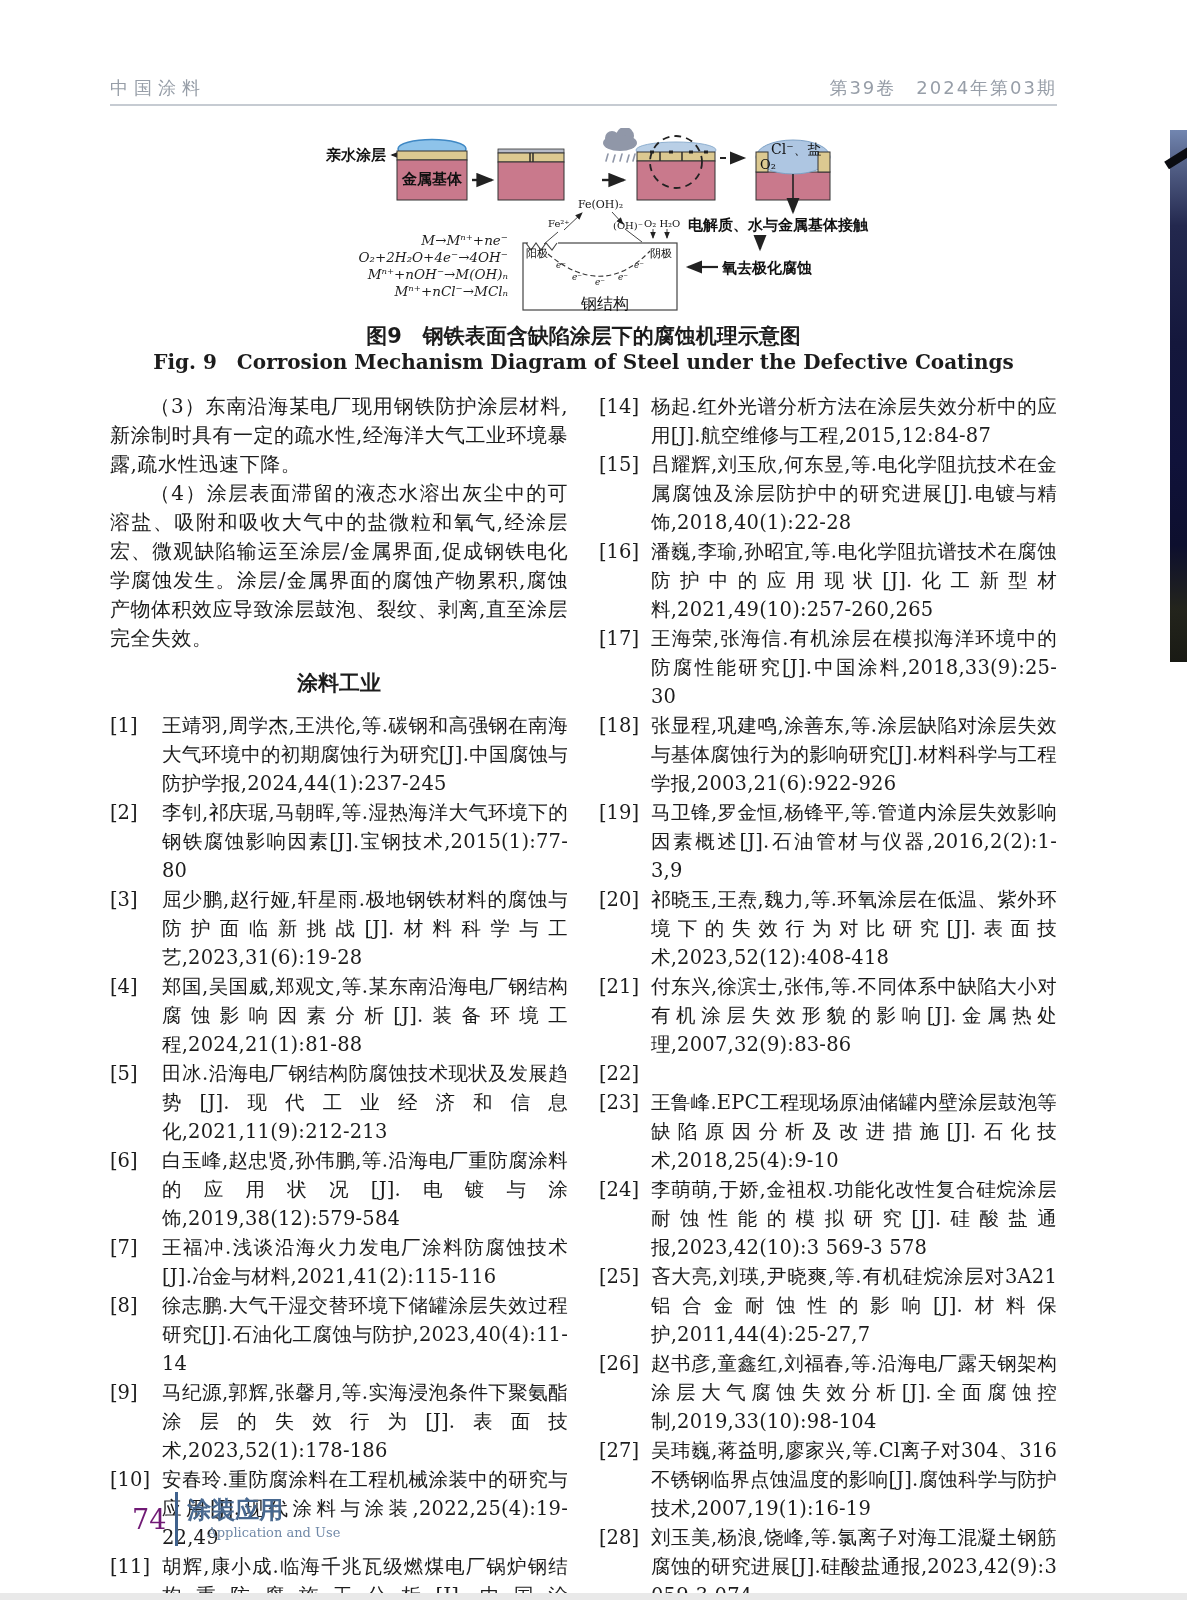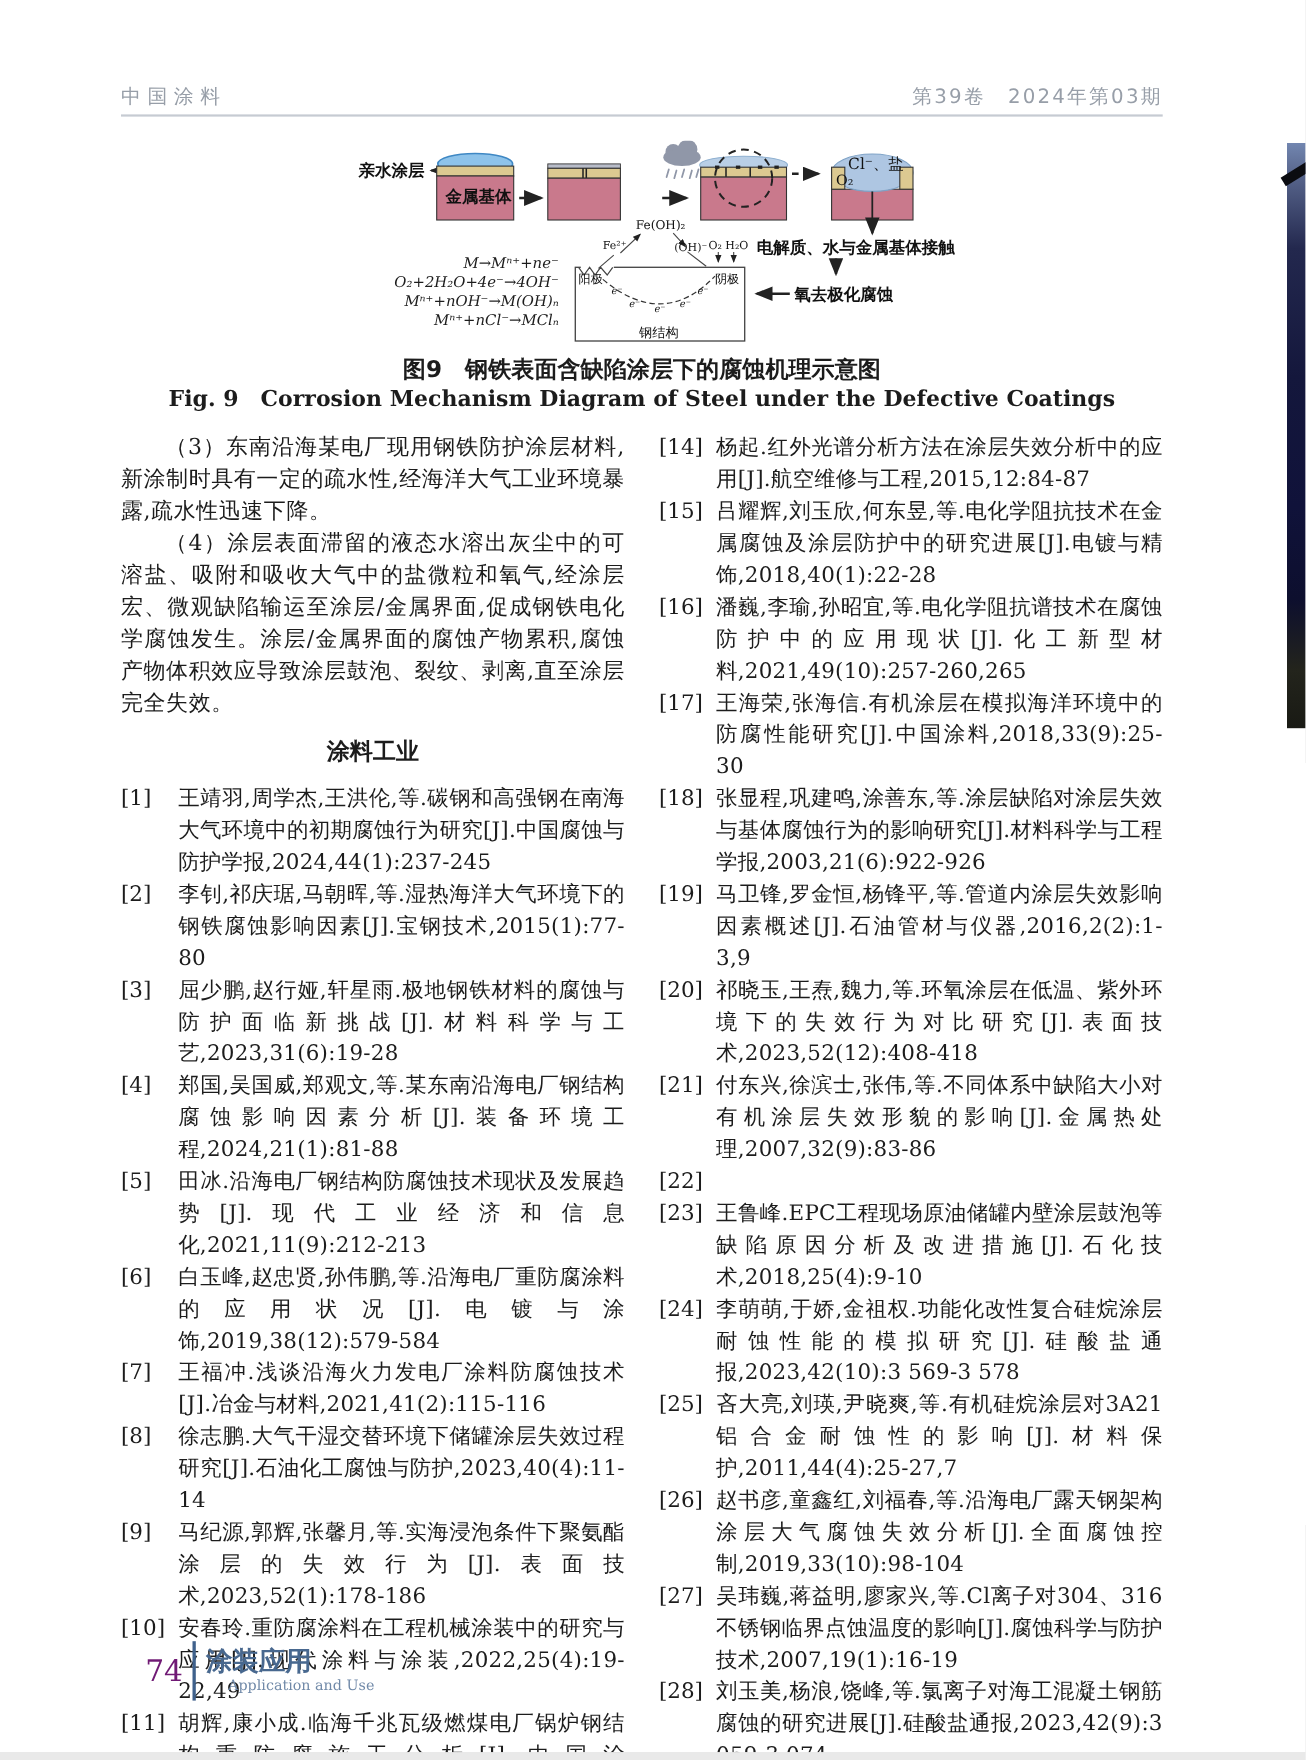--- a/index.html
+++ b/index.html
@@ -25,34 +25,34 @@
       #0d0f2e 78%,#23241c 90%,#191a14 100%);
   }
   .edge-strip .diag{
     position:absolute;left:-6px;top:22px;width:34px;height:9px;
     background:#0b0c11;transform:rotate(-32deg);
   }
   
   .figure{position:absolute;left:320px;top:128px;width:560px;height:185px;}
   .figure svg{position:absolute;left:0;top:0;}
   .flabel{position:absolute;white-space:nowrap;color:#111;}
-  .flabel.cn{font-family:"DejaVu Sans","Liberation Sans",sans-serif;font-weight:600;text-align:right;}
+  .flabel.cn{font-family:"DejaVu Sans","Liberation Sans",sans-serif;font-weight:600;}
   .lab-hydro{left:6px;top:18px;font-size:15px;}
   .lab-metal{left:79px;top:42px;width:66px;text-align:center;font-size:15px;}
   .lab-clsalt{left:451px;top:13px;font-size:14px;}
   .lab-o2{left:440px;top:29px;font-size:13px;}
   .lab-contact{left:368px;top:88px;width:170px;text-align:center;font-size:15px;}
   .lab-oxy{left:402px;top:131px;font-size:15px;}
   .lab-feoh2{left:258px;top:70px;font-size:11px;}
   .lab-fe2{left:228px;top:90px;font-size:10px;}
   .lab-oh{left:293px;top:92px;font-size:10px;}
   .lab-o2h2o{left:324px;top:90px;font-size:10px;}
   .lab-anode{left:206px;top:118px;font-size:11px;}
   .lab-cathode{left:330px;top:118px;font-size:11px;}
-  .lab-steel{left:261px;top:166px;font-size:12px;}
+  .lab-steel{left:261px;top:166px;font-size:16px;}
   .lab-e{font-size:9px;font-style:italic;}
   .eq{
     position:absolute;left:30px;width:158px;text-align:right;
     font-style:italic;font-size:13.5px;font-family:"DejaVu Serif","Liberation Serif",serif;
   }
   .eq1{top:104px;} .eq2{top:121px;} .eq3{top:138px;} .eq4{top:155px;}
   
   .caption-cn{
     position:absolute;left:110px;top:322px;width:947px;text-align:center;
     font-family:"DejaVu Sans","Liberation Sans",sans-serif;font-weight:700;font-size:21px;

